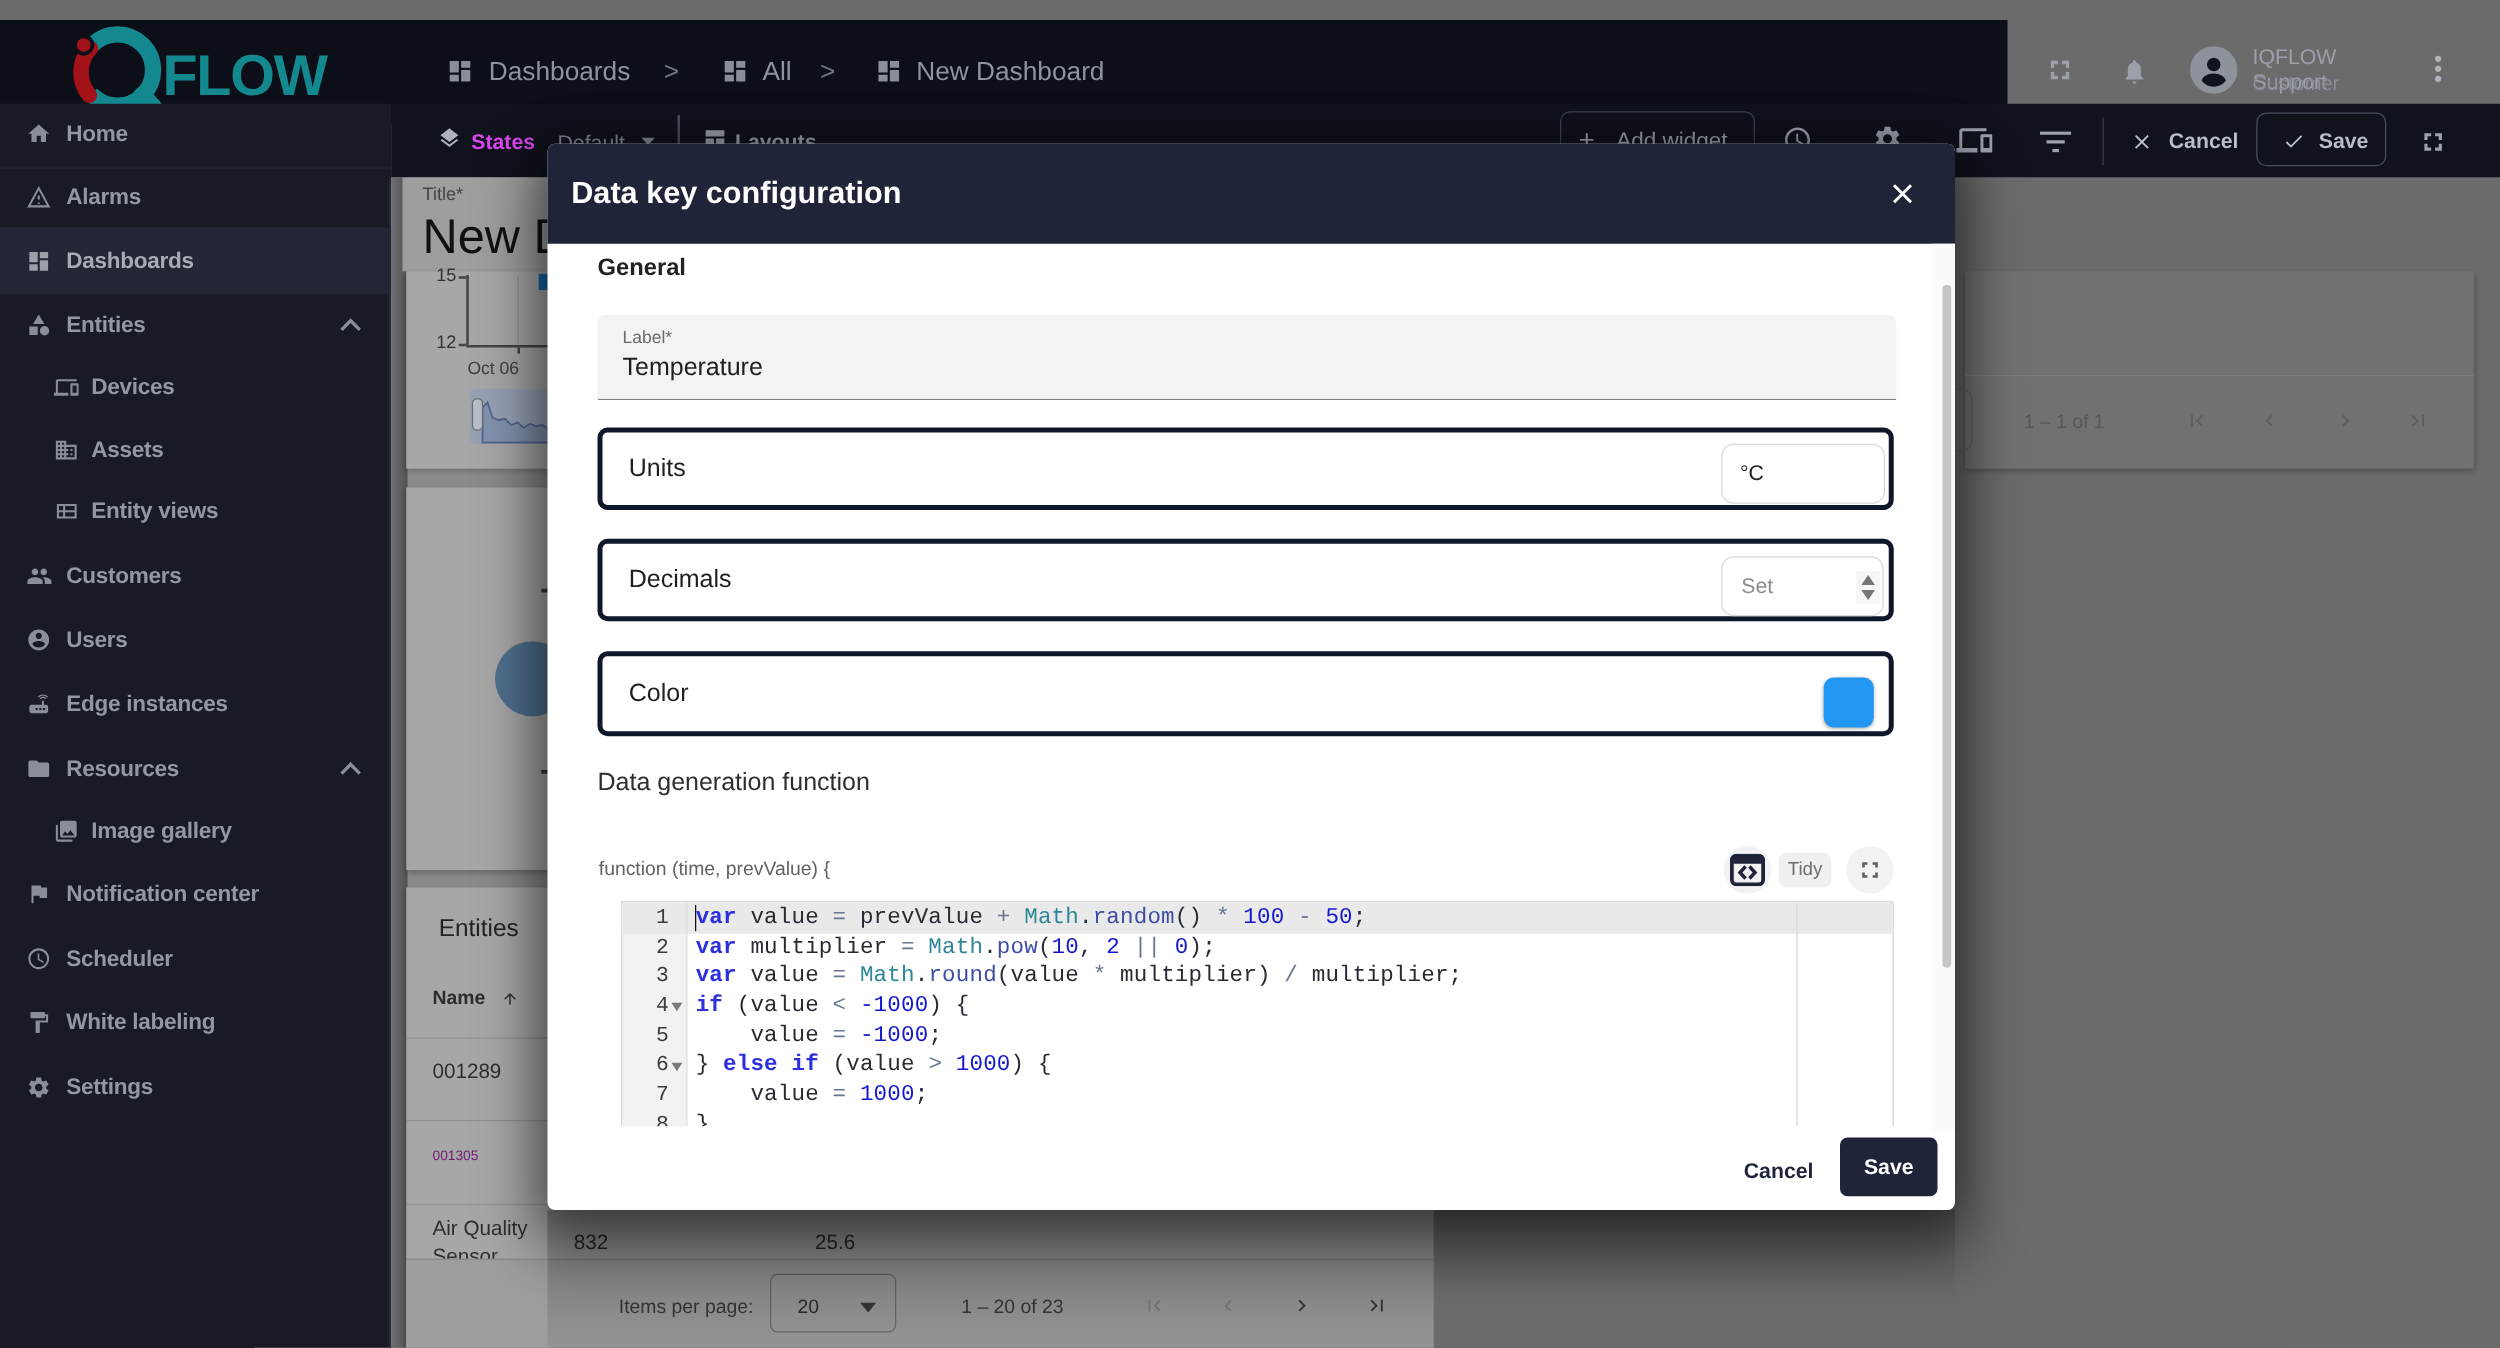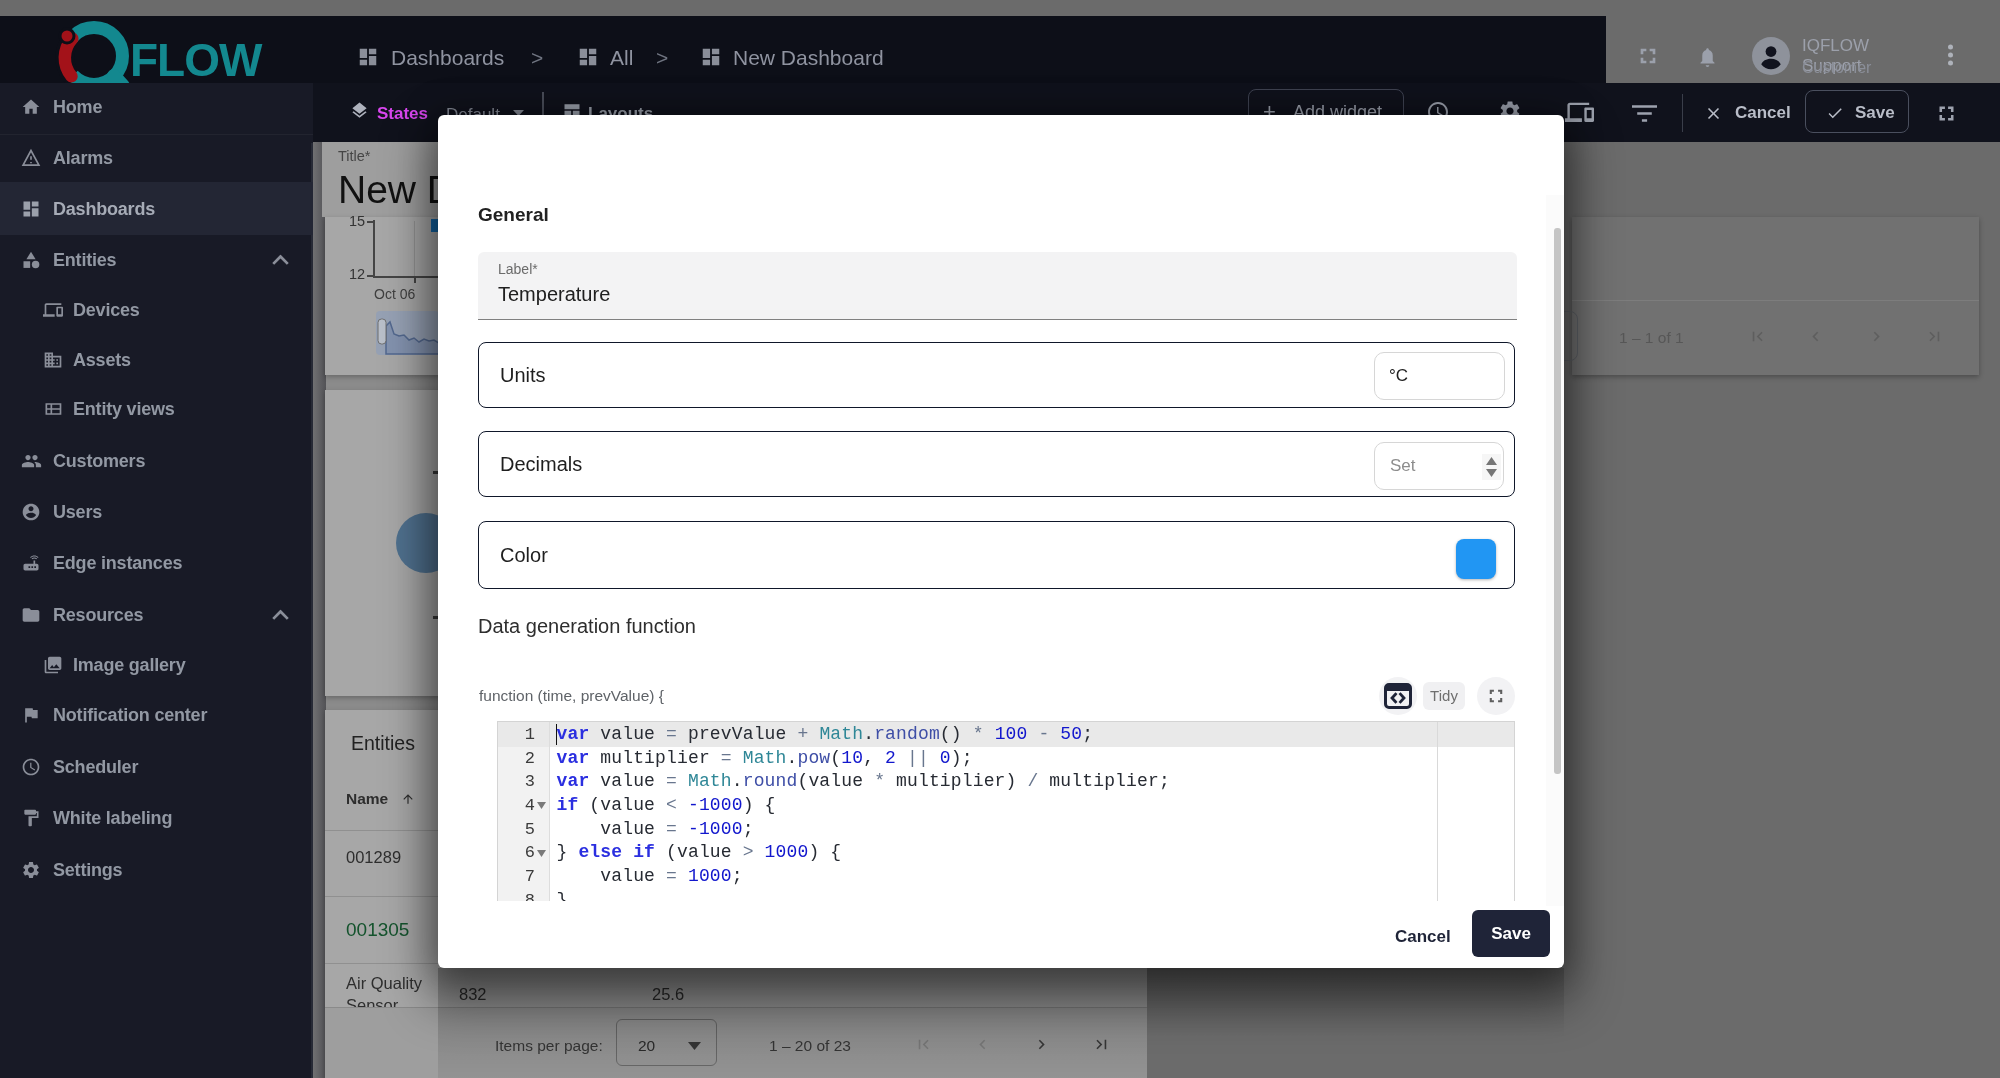--- a/index.html
+++ b/index.html
@@ -18,21 +18,21 @@
   .mitem.ind .ic { left:43px; }
   .mitem .chev { position:absolute; right:24px; top:50%; transform:translateY(-50%); color:#8a8e99; }
   
   #toolbar { position:absolute; left:313px; top:83px; width:1687px; height:59px; background:#10121c; }
   
   .card { position:absolute; background:#a7a7a7; }
   
   #dialog { position:absolute; left:438px; top:115px; width:1126px; height:853px; background:#fff; border-radius:6px;
             box-shadow: 0 24px 46px 12px rgba(0,0,0,0.40), 0 0 34px 4px rgba(0,0,0,0.28); }
   #dlghead { position:absolute; left:0; top:0; width:1126px; height:80px; background:#1f2438; border-radius:6px 6px 0 0; }
-  .row { position:absolute; border:1px solid #0f172a; border-radius:8px; }
+  .row { position:absolute; border:4px solid #0f172a; border-radius:8px; }
   .rowlabel { position:absolute; left:21px; top:50%; transform:translateY(-50%); font-size:20px; color:#1f1f1f; }
   .mono { font-family:"Liberation Mono", monospace; }
   .k { color:#2b2fe0; font-weight:bold; }
   .o { color:#68768e; }
   .t { color:#2f8797;font-family:Liberation Mono, monospace; }
   .m { color:#3e4ea6; }
   .n { color:#1217cd;margin-top:15px; }
 </style>
 </head>
 <body>
@@ -306,21 +306,21 @@
   <div class="card" style="left:12px;top:568px;width:822px;height:368px;box-shadow:0 2px 5px rgba(0,0,0,0.25)">
     <div class="abs" style="left:26px;top:22px;font-size:19.5px;color:#222">Entities</div>
     <div class="abs" style="left:21px;top:80px;font-size:15.5px;font-weight:bold;color:#2d2d2d">Name</div>
     <svg class="abs" style="left:76px;top:82px" width="14" height="14" viewBox="0 0 24 24" fill="#2d2d2d">
         <path d="M4 12l1.41 1.41L11 7.83V20h2V7.83l5.59 5.58L20 12l-8-8-8 8z"></path>
       </svg>
     <div class="abs" style="left:0;top:120px;width:822px;height:1px;background:#909090"></div>
     <div class="abs" style="left:0;top:186px;width:822px;height:1px;background:#909090"></div>
     <div class="abs" style="left:0;top:253px;width:822px;height:1px;background:#909090"></div>
     <div class="abs" style="left:21px;top:138px;font-size:16.5px;color:#2e2e2e">001289</div>
-    <div class="abs" style="left:21px;top:209px;font-size:19px;color:#14532d">001305</div>
+    <div class="abs" style="left:21px;top:209px;font-size:11px;color:#701a75">001305</div>
     <div class="abs" style="left:21px;top:264px;font-size:16.5px;color:#2e2e2e">Air Quality</div>
     <div class="abs" style="left:21px;top:286px;font-size:16.5px;color:#2e2e2e">Sensor</div>
     <div class="abs" style="left:134px;top:275px;font-size:16.5px;color:#2e2e2e">832</div>
     <div class="abs" style="left:327px;top:275px;font-size:16.5px;color:#2e2e2e">25.6</div>
 
     <div class="abs" style="left:0;top:297px;width:822px;height:71px;background:#9e9e9e;border-top:1px solid #8a8a8a">
       <div class="abs" style="left:170px;top:29px;font-size:15.5px;color:#3a3a3a">Items per page:</div>
       <div class="abs" style="left:291px;top:11px;width:101px;height:47px;border:1px solid #6f6f6f;border-radius:6px"></div>
       <div class="abs" style="left:313px;top:29px;font-size:15.5px;color:#2e2e2e">20</div>
       <svg class="abs" style="left:363px;top:34px" width="13" height="8" viewBox="0 0 13 8" fill="#3a3a3a">
@@ -357,20 +357,26 @@
   <svg class="abs" style="left:720px;top:185px" width="19" height="19" viewBox="0 0 24 24" fill="#5e5e5e">
       <path d="M10 6L8.59 7.41 13.17 12l-4.58 4.59L10 18l6-6z"></path>
     </svg>
   <svg class="abs" style="left:778px;top:185px" width="19" height="19" viewBox="0 0 24 24" fill="#5e5e5e">
       <path d="M5.59 7.41L10.18 12l-4.59 4.59L7 18l6-6-6-6zM16 6h2v12h-2z"></path>
     </svg>
 </div>
 <div class="abs" style="left:438px;top:968px;width:709px;height:110px;background:linear-gradient(to bottom, rgba(0,0,0,0.24), rgba(0,0,0,0.07))"></div>
 <div class="abs" style="left:1147px;top:968px;width:417px;height:70px;background:linear-gradient(to bottom, rgba(0,0,0,0.17), rgba(0,0,0,0))"></div>
 <div id="dialog">
+  <div id="dlghead">
+    <div class="abs" style="left:19px;top:26px;font-size:24.5px;font-weight:bold;color:#fff">Data key configuration</div>
+    <svg class="abs" style="left:1074px;top:30px" width="20" height="20" viewBox="0 0 20 20" fill="none" stroke="#fff" stroke-width="2.4">
+        <path d="M3.2 3.2L16.8 16.8M16.8 3.2L3.2 16.8"></path>
+      </svg>
+  </div>
   <div class="abs" style="left:40px;top:89px;font-size:19px;font-weight:bold;color:#212121">General</div>
 
   <div class="abs" style="left:40px;top:137px;width:1039px;height:67.5px;background:#f3f3f4;border-bottom:1px solid #808080;border-radius:6px 6px 0 0">
     <div class="abs" style="left:20px;top:9px;font-size:14px;color:#6b6b6b">Label*</div>
     <div class="abs" style="left:20px;top:31px;font-size:20px;color:#202020">Temperature</div>
   </div>
 
   <div class="row" style="left:40px;top:227px;width:1037px;height:66px">
     <div class="rowlabel">Units</div>
     <div class="abs" style="left:895px;top:9px;width:131px;height:48px;border:1px solid #d6d6d6;border-radius:10px">

